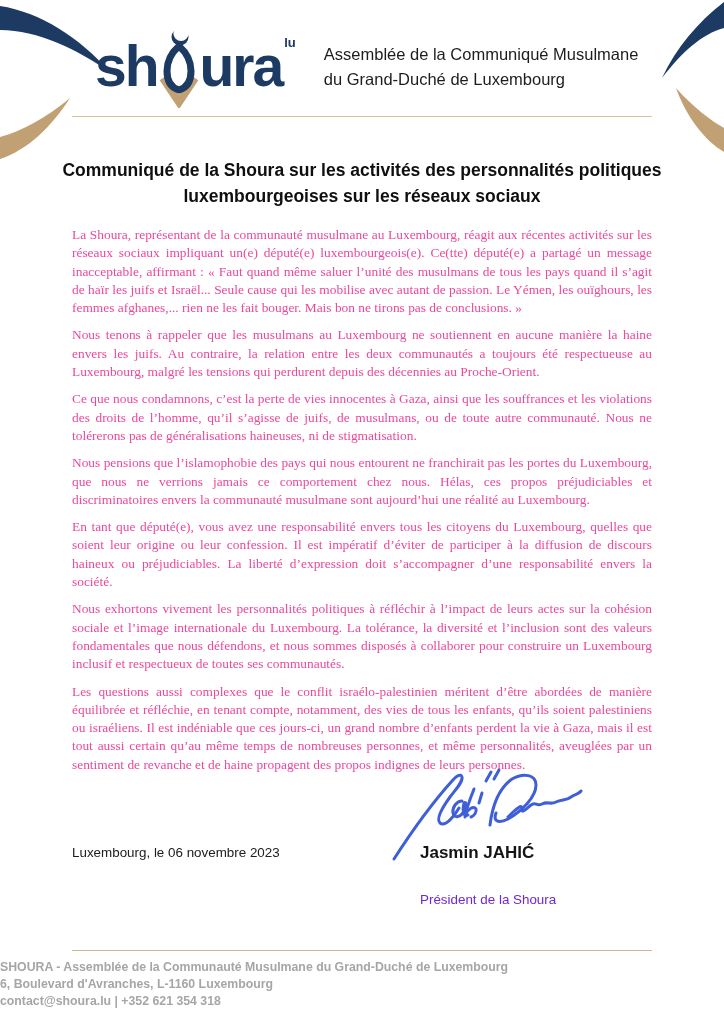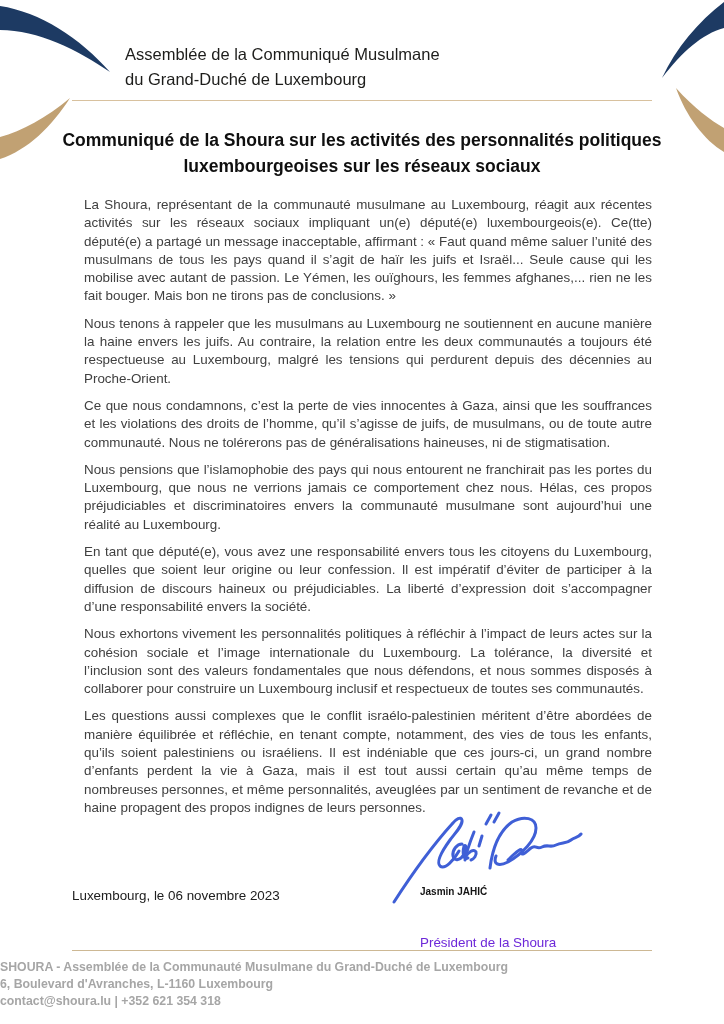--- a/index.html
+++ b/index.html
@@ -36,40 +36,41 @@
     margin-left:30px;margin-top:16px;
     font-size:16.5px;line-height:25px;color:#1d1d1b;
   }
   .org b{font-weight:400;}
   .header-rule{
     border:none;border-top:1.6px solid #d8c19e;
     margin:8px 72px 0 72px;
   }
   
   .title{
-    margin:26px auto 0 auto;
+    margin:40px auto 0 auto;
     max-width:606px;
     text-align:center;
     font-size:17.5px;font-weight:700;line-height:26px;color:#0f0f0f;
   }
   
   .body{
     margin:17px 72px 0 72px;
   }
   .body p{
-    margin:0 0 9px 12px;
+    margin:0 0 9px 0;
     font-size:13.4px;line-height:18.3px;
     text-align:justify;
-    color:#404040;
+    color:#ec4899;
+    font-family:Liberation Serif, serif;
   }
   
   .signoff{position:relative;height:108px;margin:0 72px;}
   .sig-script{position:absolute;left:318px;top:-16px;}
   .place-date{position:absolute;left:0;top:62px;font-size:13.4px;color:#202020;}
-  .sig-name{position:absolute;left:348px;top:60px;font-size:10px;font-weight:700;color:#151515;}
+  .sig-name{position:absolute;left:348px;top:60px;font-size:17px;font-weight:700;color:#151515;}
   .sig-role{position:absolute;left:348px;top:80px;font-size:13.4px;color:#6d28d9;margin-top:29px;}
   
   .footer{position:absolute;left:0;right:0;top:950px;}
   .footer-rule{border:none;border-top:1.6px solid #cdb894;margin:0 72px;}
   .footer-lines{margin-top:8px;text-align:left;}
   .footer-lines div{
     font-size:12.3px;font-weight:700;line-height:17px;color:#a6a6a6;
   }
 </style>
 </head>
@@ -80,20 +81,31 @@
   <svg class="ornament tl" width="112" height="160" viewBox="0 0 112 160">
     <path d="M0,6 C40,12 80,38 110,72 C78,50 38,30 0,30 Z" fill="#1d3a63"></path>
     <path d="M70,98 C46,118 22,131 0,137 L0,159 C28,150 52,126 70,98 Z" fill="#c1a173"></path>
   </svg>
   <svg class="ornament br" width="72" height="155" viewBox="0 0 72 155">
     <path d="M72,2 C46,22 24,48 10,78 C30,52 50,34 72,28 Z" fill="#1d3a63"></path>
     <path d="M24,88 C42,108 58,120 72,128 L72,152 C52,140 34,116 24,88 Z" fill="#c1a173"></path>
   </svg>
 
   <div class="header">
+    <div class="logo">
+      <span class="logo-txt">sh</span>
+      <svg class="logo-mid" width="44" height="82" viewBox="0 0 44 82">
+        <circle cx="23" cy="11" r="8.5" fill="#1d3a63"></circle>
+        <circle cx="24" cy="7.5" r="7.6" fill="#ffffff"></circle>
+        <path d="M6,52 L22,76 L38,52" fill="none" stroke="#c1a173" stroke-width="8"></path>
+        <path d="M22,20 C31,28 34,36 34,45 C34,56 29,62 22,64 C15,62 10,56 10,45 C10,36 13,28 22,20 Z" fill="#ffffff" stroke="#1d3a63" stroke-width="7"></path>
+      </svg>
+      <span class="logo-txt">ura</span>
+      <span class="logo-suffix">lu</span>
+    </div>
     <div class="org">
       <span>Assemblée de la Communiqué </span><b>Musulmane</b><br>
       <b>du Grand-Duché</b><span> de Luxembourg</span>
     </div>
   </div>
   <hr class="header-rule">
 
   <div class="title">Communiqué de la Shoura sur les activités des personnalités politiques luxembourgeoises sur les réseaux sociaux</div>
 
   <div class="body">

